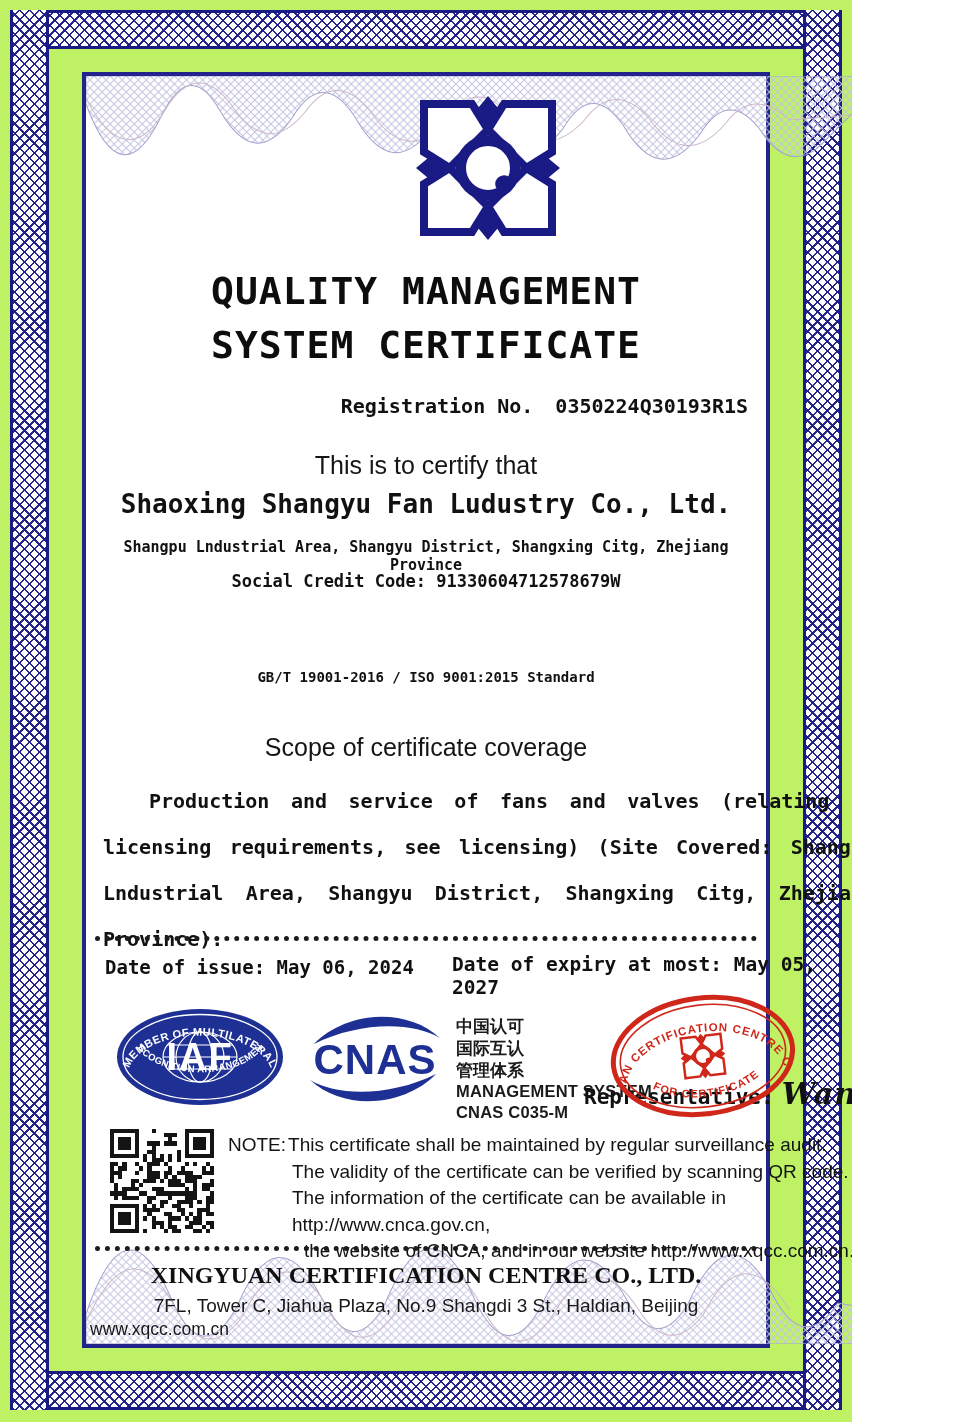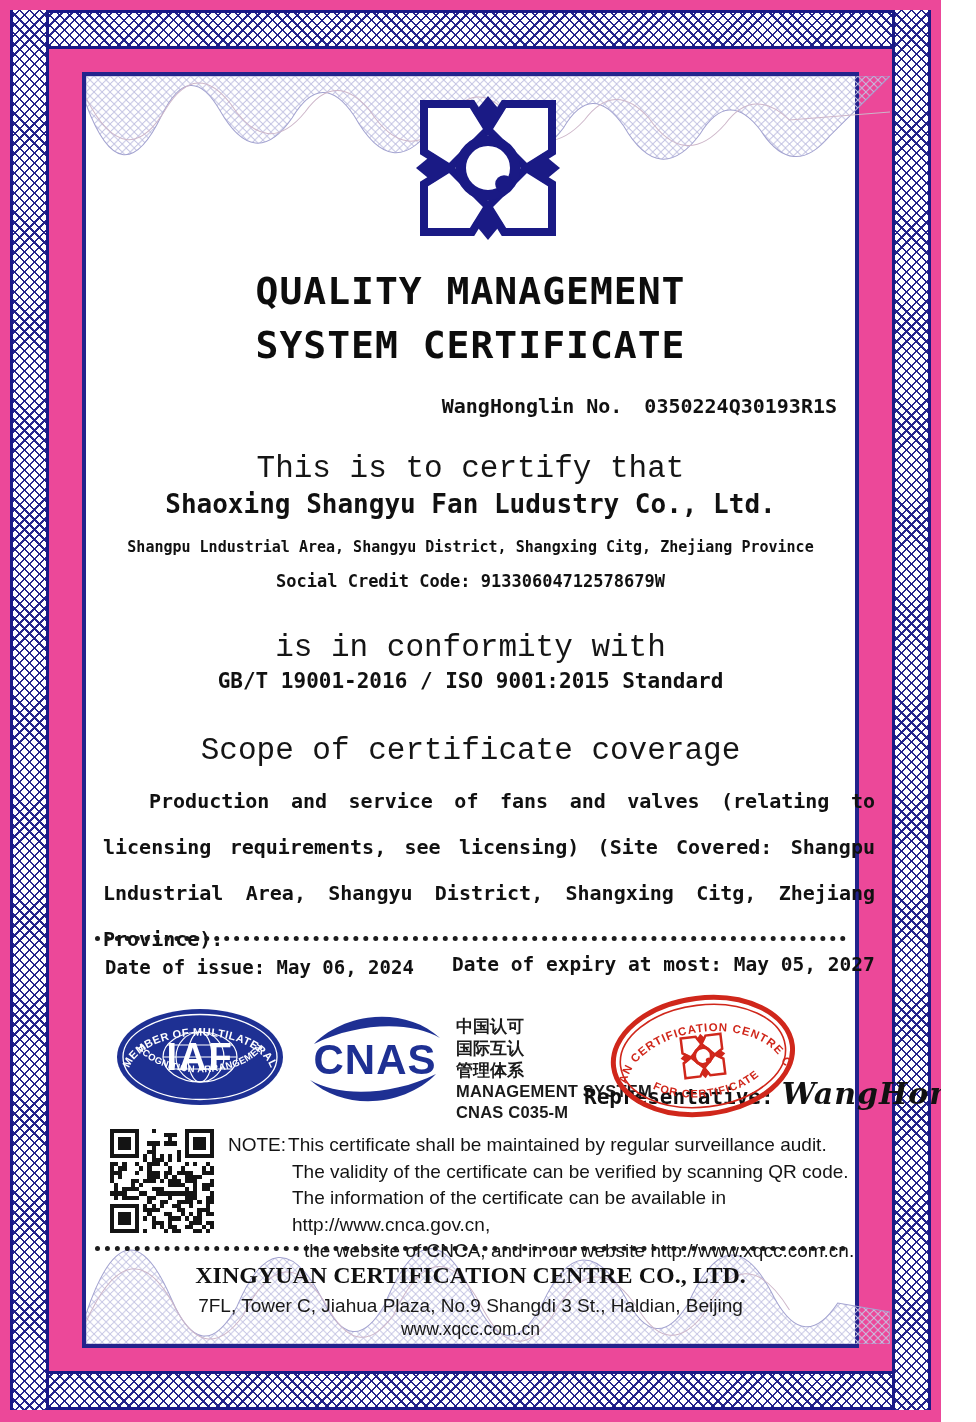--- a/index.html
+++ b/index.html
@@ -1,16 +1,16 @@
 <!DOCTYPE html>
 <html><head>
 <meta charset="utf-8">
 <style>
   html,body{margin:0;padding:0;background:#ffffff;}
-  .page{position:relative;width:941px;height:1422px;background:#ec4899;overflow:hidden;
+  .page{position:relative;width:852px;height:1422px;background:#bef264;overflow:hidden;
         font-family:"DejaVu Sans Mono",monospace;color:#111;}
 
   
   .gband{position:absolute;background-color:#fff;
     background-image:
       repeating-linear-gradient(45deg,  rgba(26,26,134,.95) 0 1.6px, transparent 1.6px 7px),
       repeating-linear-gradient(-45deg, rgba(26,26,134,.95) 0 1.6px, transparent 1.6px 7px);}
   .gband.h{left:10px;right:10px;height:33px;border-top:3px solid #1a1a86;border-bottom:3px solid #1a1a86;}
   .gband.top{top:10px}.gband.bot{bottom:12px}
   .gband.v{top:10px;bottom:12px;width:33px;border-left:3px solid #1a1a86;border-right:3px solid #1a1a86;}
@@ -19,25 +19,25 @@
   .inner-frame{position:absolute;left:82px;top:72px;right:82px;bottom:74px;border:4px solid #23238c;background:#fff;}
 
   .lace{position:absolute;z-index:1;pointer-events:none;}
   .content{position:absolute;inset:0;z-index:2;}
 
   
   .ctr{position:absolute;left:90px;right:90px;text-align:center;}
   .title{font-weight:bold;font-size:38px;line-height:54px;letter-spacing:1px;color:#0d0d0d;}
   .reg-line{position:absolute;right:104px;top:394px;font-weight:bold;font-size:20px;}
   .reg-line .gap{display:inline-block;width:22px;}
-  .serif-line{font-family:Liberation Mono, monospace;font-size:31px;color:#151515;}
+  .serif-line{font-family:Liberation Sans, sans-serif;font-size:25px;color:#151515;}
   .company{font-weight:bold;font-size:26px;letter-spacing:0;}
   .addr{font-size:15px;font-weight:bold;}
   .social{font-size:17px;font-weight:bold;}
-  .standard{font-weight:bold;font-size:21px;}
+  .standard{font-weight:bold;font-size:14px;}
   .scope-text{position:absolute;left:103px;width:772px;top:778px;font-weight:bold;font-size:20px;
               line-height:46px;text-align:justify;text-indent:46px;}
   .dotted{position:absolute;left:95px;right:95px;height:0;border-top:5px dotted #1c1c1c;}
   .date-issue{position:absolute;left:105px;top:956px;font-weight:bold;font-size:19px;}
   .date-expiry{position:absolute;left:452px;top:953px;font-weight:bold;font-size:19.5px;}
 
   
   .iaf-logo{position:absolute;left:115px;top:1007px;}
   .cnas-logo{position:absolute;left:300px;top:1012px;}
   .cnas-block{position:absolute;left:456px;top:1016px;font-family:"Liberation Sans",sans-serif;line-height:1.28;}
@@ -57,21 +57,21 @@
   .note-text .line.first{padding-left:0;}
   .note-label{margin-right:2px;}
   .note-text .line.l3{padding-left:64px;}
   .note-text .line.l4{padding-left:76px;}
 
   
   .footer-co{position:absolute;left:90px;right:90px;top:1262px;text-align:center;
              font-family:"Liberation Serif","DejaVu Serif",serif;font-weight:bold;font-size:24px;color:#101010;}
   .footer-addr{position:absolute;left:90px;right:90px;top:1295px;text-align:center;
                font-family:"Liberation Sans",sans-serif;font-size:19px;color:#181818;}
-  .footer-web{position:absolute;left:90px;right:90px;top:1319px;text-align:center;
+  .footer-web{position:absolute;left:90px;right:90px;top:1319px;
               font-family:"Liberation Sans",sans-serif;font-size:17.5px;color:#181818;}
 </style>
 </head>
 <body>
 
 <svg width="0" height="0" style="position:absolute" aria-hidden="true">
   <defs>
     <g id="emb">
       <polygon points="10,10 40,10 50,26 26,50 10,40" fill="#fff" stroke="currentColor" stroke-width="5"></polygon>
       <polygon points="90,10 60,10 50,26 74,50 90,40" fill="#fff" stroke="currentColor" stroke-width="5"></polygon>
@@ -118,29 +118,28 @@
 
   <div class="content">
 
     <svg style="position:absolute;left:408px;top:88px;color:#1a1a85" width="160" height="160" viewBox="0 0 100 100">
       <use href="#emb"></use>
     </svg>
 
     <div class="ctr title" style="top:264px">QUALITY MANAGEMENT</div>
     <div class="ctr title" style="top:318px">SYSTEM CERTIFICATE</div>
 
-    <div class="reg-line"><span>WangHonglin No.</span><span class="gap"></span><span>0350224Q30193R1S</span></div>
+    <div class="reg-line"><span>Registration No.</span><span class="gap"></span><span>0350224Q30193R1S</span></div>
 
     <div class="ctr serif-line" style="top:451px">This is to certify that</div>
     <div class="ctr company" style="top:489px">Shaoxing Shangyu Fan Ludustry Co., Ltd.</div>
     <div class="ctr addr" style="top:538px">Shangpu Lndustrial Area, Shangyu District, Shangxing Citg, Zhejiang Province</div>
     <div class="ctr social" style="top:571px"><span>Social Credit Code:</span>
          <span>91330604712578679W</span></div>
 
-    <div class="ctr serif-line" style="top:630px">is in conformity with</div>
     <div class="ctr standard" style="top:669px">GB/T 19001-2016 / ISO 9001:2015 Standard</div>
 
     <div class="ctr serif-line" style="top:733px">Scope of certificate coverage</div>
     <div class="scope-text">Production and service of fans and valves (relating to licensing requirements, see licensing) (Site Covered: Shangpu Lndustrial Area, Shangyu District, Shangxing Citg, Zhejiang Province).</div>
 
     <div class="dotted" style="top:936px"></div>
 
     <div class="date-issue"><span>Date of issue:</span>
          <span>May 06, 2024</span></div>
     <div class="date-expiry"><span>Date of expiry at most:</span>

